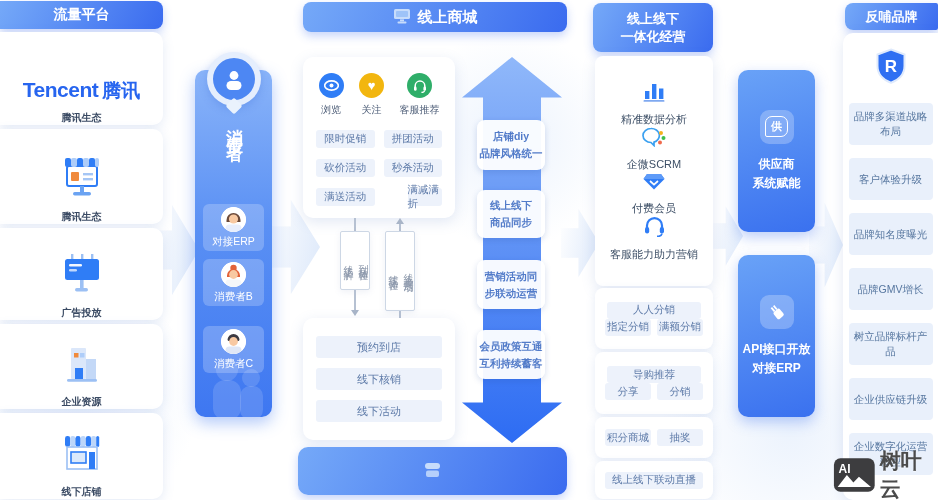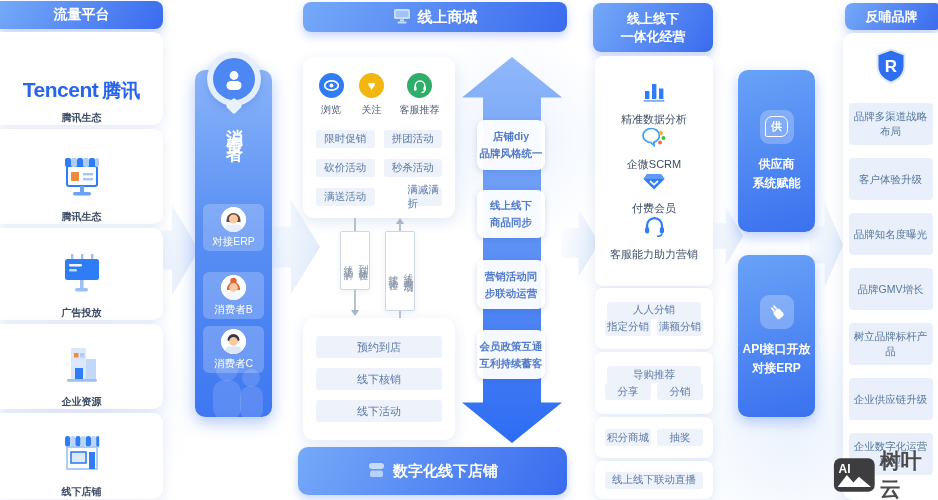--- a/index.html
+++ b/index.html
@@ -164,21 +164,21 @@
         <svg width="25" height="25" viewBox="0 0 25 25">
           <circle cx="12.5" cy="12.5" r="12.5" fill="#fff"></circle>
           <path d="M5.5 13 a7 7 0 0 1 14 0 v2 h-14 z" fill="#6b4a3a"></path>
           <circle cx="12.5" cy="12" r="4.6" fill="#f8c9a2"></circle>
           <rect x="4.5" y="17.5" width="16" height="8" rx="4" fill="#e8eefc"></rect>
         </svg>
       </span>
       <span class="ucard-label">对接ERP</span>
     </div>
 
-    <div class="ucard" style="top:202px;align-items:center;">
+    <div class="ucard" style="top:189px;align-items:center;">
       <span class="avatar">
         <svg width="25" height="25" viewBox="0 0 25 25">
           <circle cx="12.5" cy="12.5" r="12.5" fill="#fff"></circle>
           <circle cx="12.5" cy="6" r="3.2" fill="#e2633a"></circle>
           <path d="M6 13.5 a6.5 6.5 0 0 1 13 0 v1.5 h-13 z" fill="#e2633a"></path>
           <circle cx="12.5" cy="12.5" r="4.4" fill="#f8c9a2"></circle>
           <rect x="4.5" y="17.5" width="16" height="8" rx="4" fill="#f4f6f9"></rect>
         </svg>
       </span>
       <span class="ucard-label">消费者B</span>
@@ -286,21 +286,20 @@
     <div class="btn" style="width:126px;height:22px;font-size:11px;">线下活动</div>
   </div>
 
   <div class="abs hdr" style="left:298px;top:447px;width:269px;height:48px;border-radius:10px;font-size:15px;">
     <span>
       <svg width="19" height="16" viewBox="0 0 19 16">
         <rect x="2" y="1" width="15" height="6" rx="3" fill="#c7dcfb"></rect>
         <rect x="3" y="8.4" width="13" height="6.6" rx="2" fill="#c7dcfb" opacity=".85"></rect>
       </svg>
     </span>
-    <span>数字化线下店铺</span>
   </div>
 
   <div class="abs syncarrow" style="left:462px;top:57px;width:100px;height:386px;"></div>
   <div class="abs syncbox pre" style="left:477px;top:120px;width:68px;height:50px;">店铺diy
 品牌风格统一</div>
   <div class="abs syncbox pre" style="left:477px;top:190px;width:68px;height:48px;">线上线下
 商品同步</div>
   <div class="abs syncbox pre" style="left:477px;top:260px;width:68px;height:49px;">营销活动同
 步联动运营</div>
   <div class="abs syncbox pre" style="left:477px;top:330px;width:68px;height:49px;">会员政策互通

